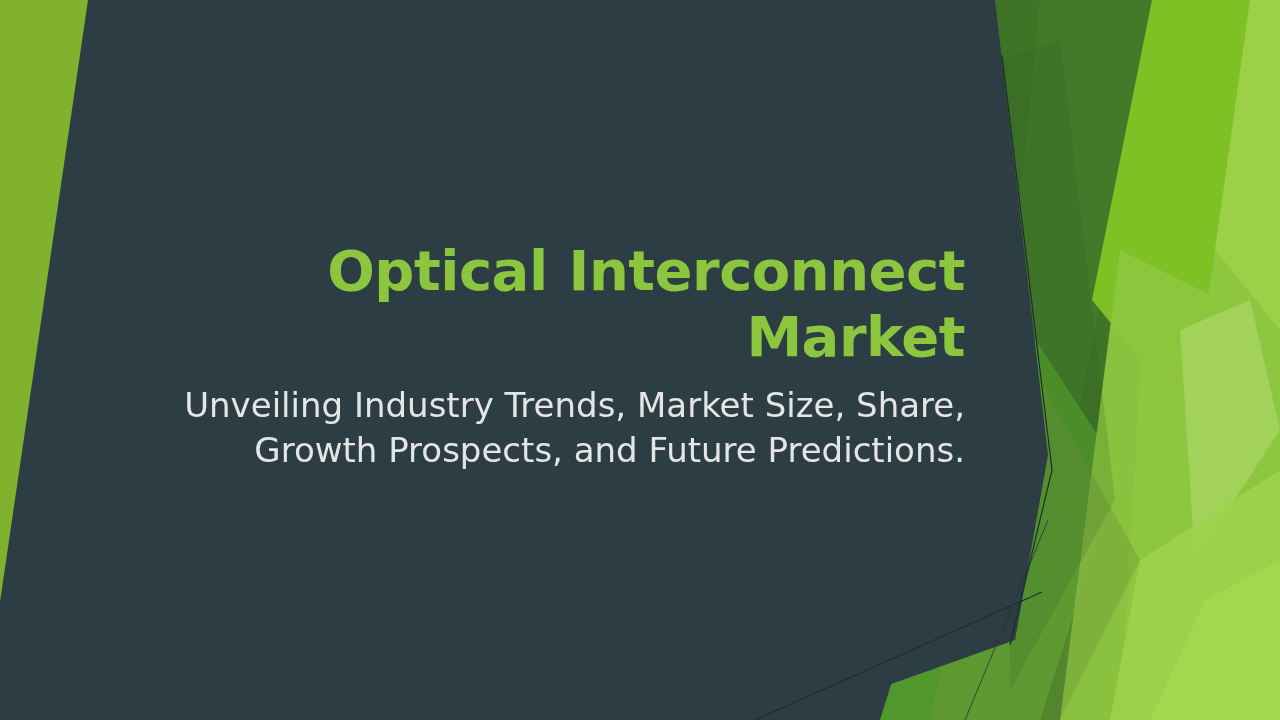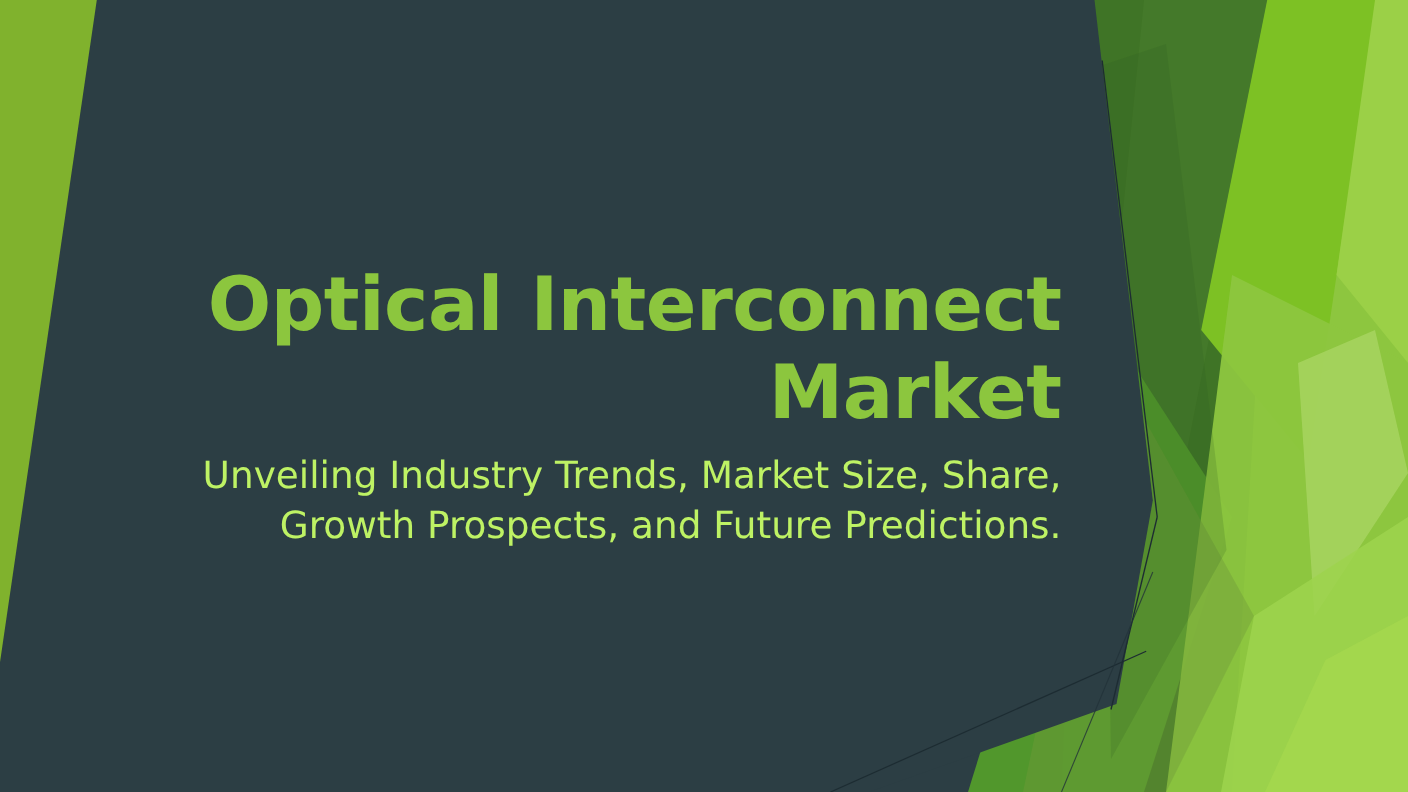--- a/index.html
+++ b/index.html
@@ -29,34 +29,34 @@
     left: 160px;
     top: 238px;
     width: 805px;
     text-align: right;
     z-index: 5;
   }
   #title {
     margin: 0;
     font-family: "DejaVu Sans", sans-serif;
     font-weight: bold;
-    font-size: 68px;
+    font-size: 56px;
     line-height: 1.17;
     letter-spacing: -0.5px;
     color: #8cc63e;
     text-align: right;
     word-spacing: 2px;
   }
   #subtitle {
     margin: 14px 0 0 0;
     font-family: "DejaVu Sans", sans-serif;
     font-weight: normal;
     font-size: 34px;
     line-height: 1.33;
-    color: #bef264;
+    color: #e5e5e5;
     text-align: right;
     letter-spacing: 0px;
   }
 </style>
 </head>
 <body>
 
 <div id="slide">
 
   <svg id="bg-art" viewBox="0 0 1280 720" preserveAspectRatio="none">

